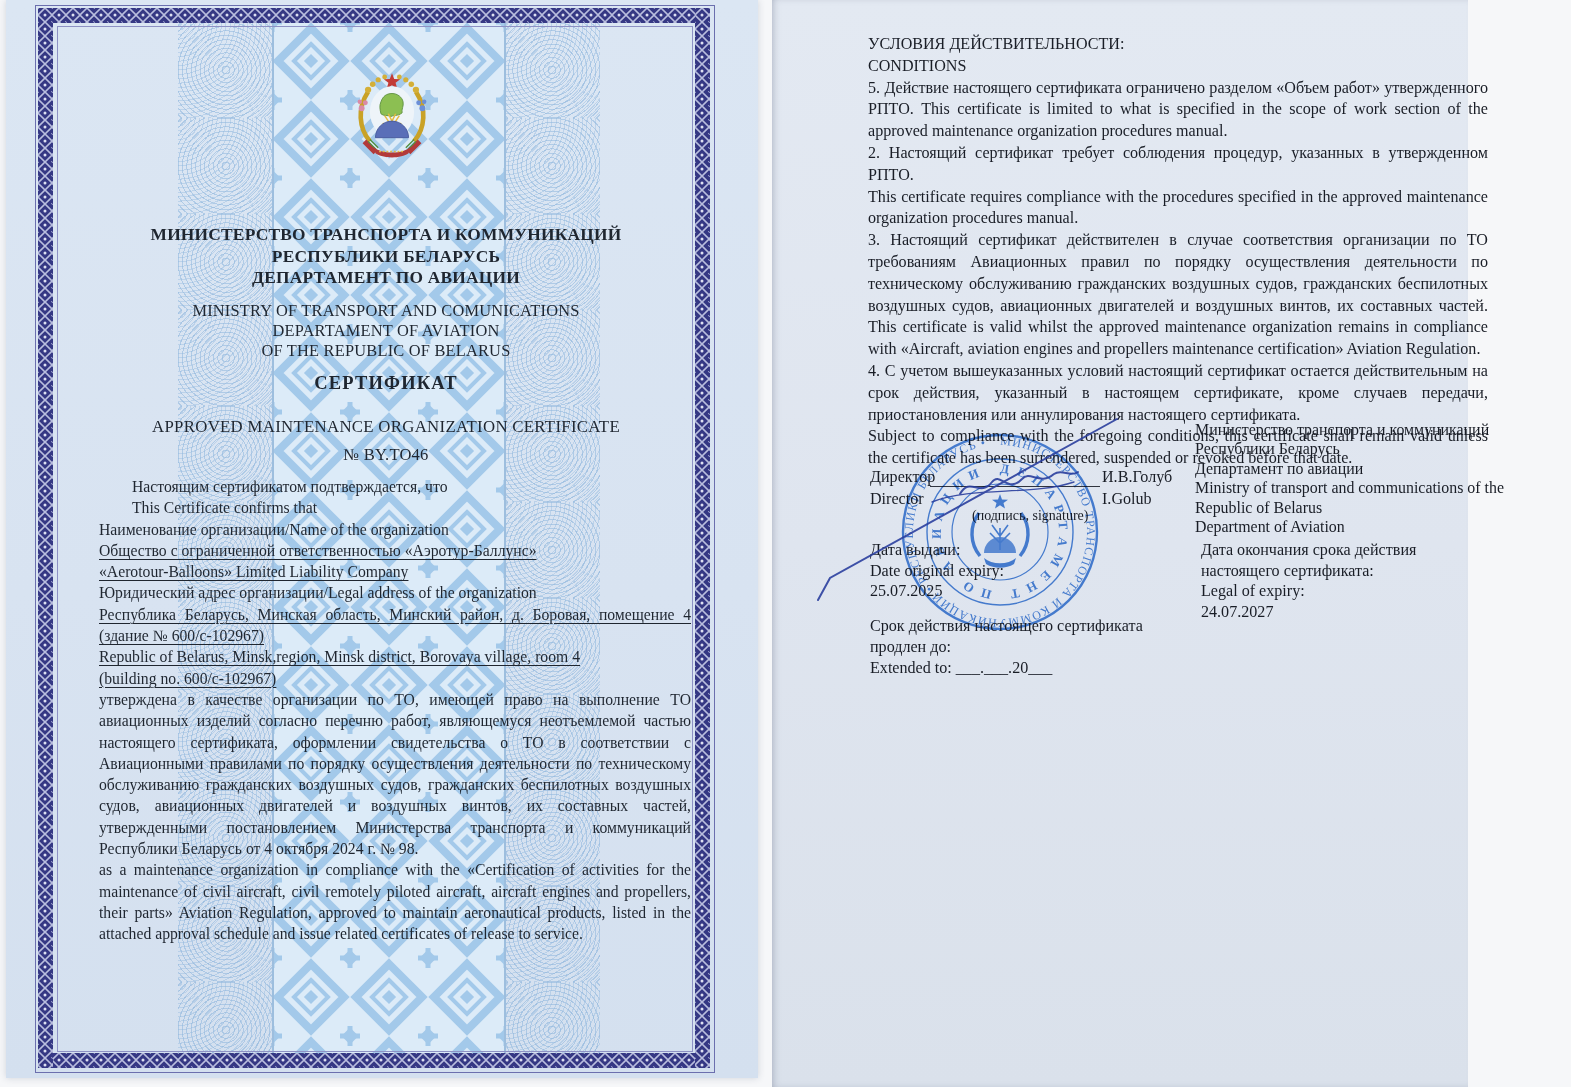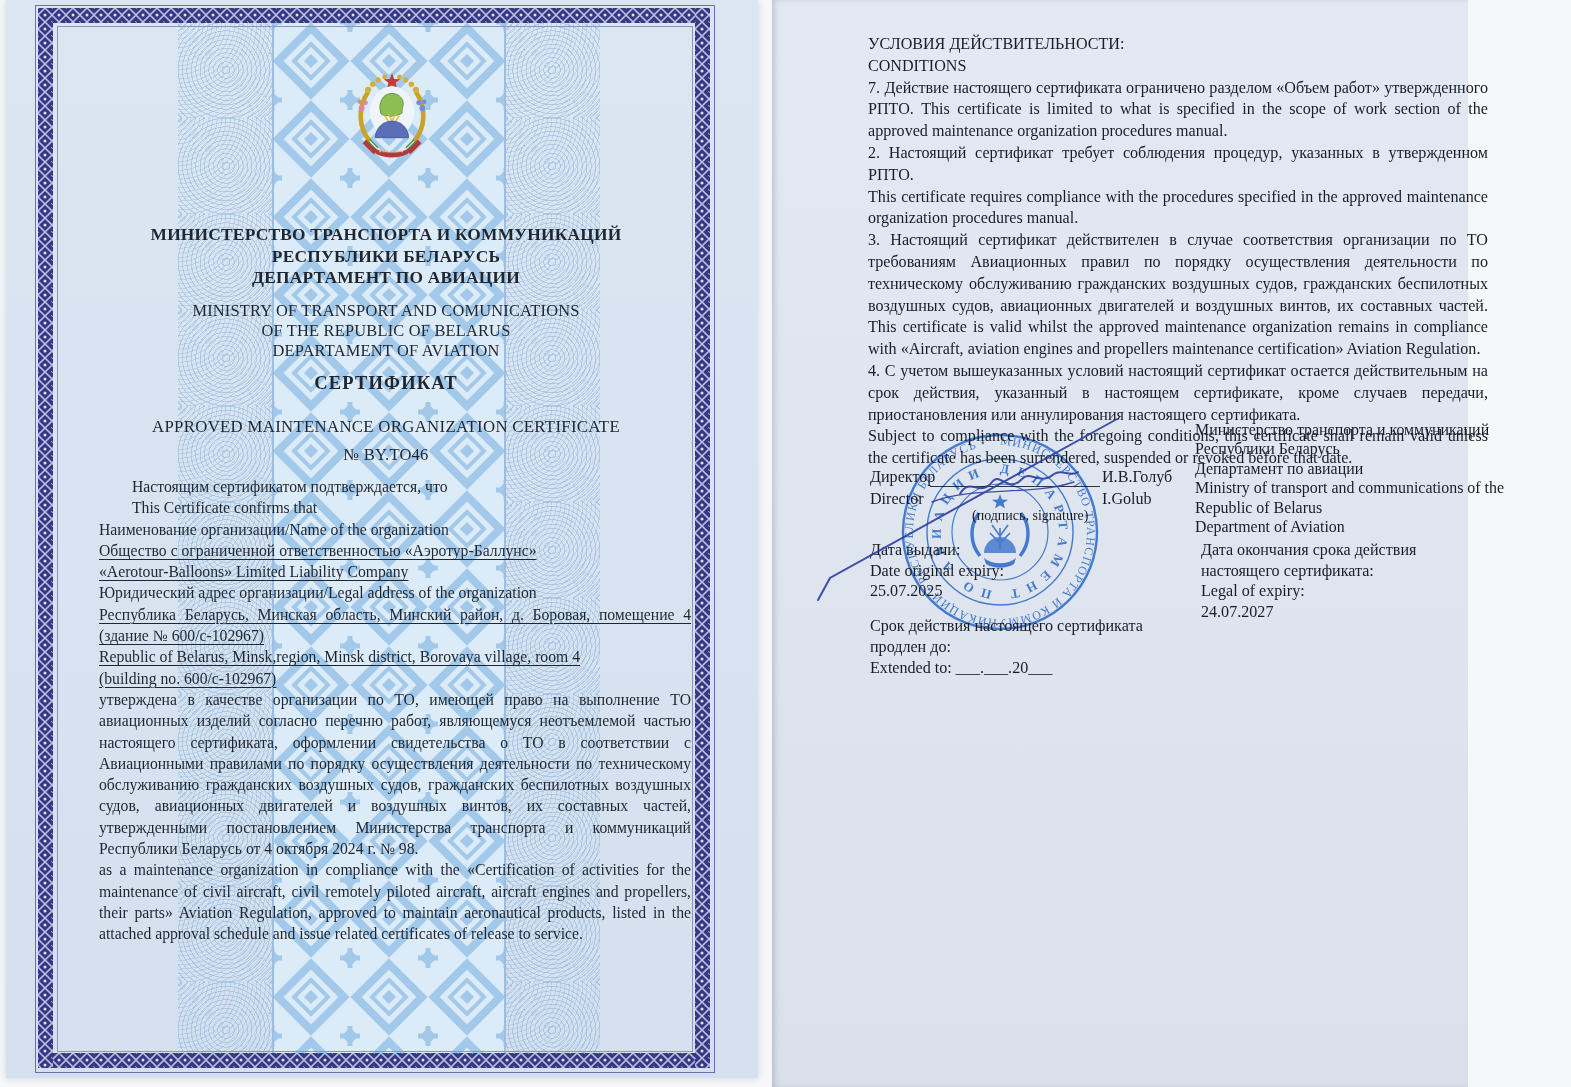--- a/index.html
+++ b/index.html
@@ -185,22 +185,22 @@
       <path d="M36 97 h28" stroke="#e3bb3f" stroke-width="1.6" stroke-dasharray="2 2"></path>
     </g>
   </svg>
 
   <div class="lp-header">
     <div class="ru">МИНИСТЕРСТВО ТРАНСПОРТА И КОММУНИКАЦИЙ</div>
     <div class="ru">РЕСПУБЛИКИ БЕЛАРУСЬ</div>
     <div class="ru">ДЕПАРТАМЕНТ ПО АВИАЦИИ</div>
     <div class="gap12"></div>
     <div class="en">MINISTRY OF TRANSPORT AND COMUNICATIONS</div>
+    <div class="en">DEPARTAMENT OF AVIATION</div>
     <div class="en">OF THE REPUBLIC OF BELARUS</div>
-    <div class="en">DEPARTAMENT OF AVIATION</div>
     <div class="cert-title">СЕРТИФИКАТ</div>
     <div class="cert-title-en">APPROVED MAINTENANCE ORGANIZATION CERTIFICATE</div>
     <div class="cert-number">№ BY.TO46</div>
   </div>
 
   <div class="lp-body">
     <p class="indent">Настоящим сертификатом подтверждается, что</p>
     <p class="indent">This Certificate confirms that</p>
     <p>Наименование организации/Name of the organization</p>
     <p class="u">Общество с ограниченной ответственностью «Аэротур-Баллунс»</p>
@@ -213,21 +213,21 @@
     <p class="just">утверждена в качестве организации по ТО, имеющей право на выполнение ТО авиационных изделий согласно перечню работ, являющемуся неотъемлемой частью настоящего сертификата, оформлении свидетельства о ТО в соответствии с Авиационными правилами по порядку осуществления деятельности по техническому обслуживанию гражданских воздушных судов, гражданских беспилотных воздушных судов, авиационных двигателей и воздушных винтов, их составных частей, утвержденными постановлением Министерства транспорта и коммуникаций Республики Беларусь от 4 октября 2024 г. № 98.</p>
     <p class="just">as a maintenance organization in compliance with the «Certification of activities for the maintenance of civil aircraft, civil remotely piloted aircraft, aircraft engines and propellers, their parts» Aviation Regulation, approved to maintain aeronautical products, listed in the attached approval schedule and issue related certificates of release to service.</p>
   </div>
 </div>
 
 <div class="page page-right">
 
   <div class="rp-text">
     <p class="rp-heading">УСЛОВИЯ ДЕЙСТВИТЕЛЬНОСТИ:</p>
     <p class="rp-heading">CONDITIONS</p>
-    <p>7. Действие настоящего сертификата ограничено разделом «Объем работ» утвержденного РПТО. This certificate is limited to what is specified in the scope of work section of the approved maintenance organization procedures manual.</p>
+    <p>5. Действие настоящего сертификата ограничено разделом «Объем работ» утвержденного РПТО. This certificate is limited to what is specified in the scope of work section of the approved maintenance organization procedures manual.</p>
     <p>2. Настоящий сертификат требует соблюдения процедур, указанных в утвержденном РПТО.</p>
     <p>This certificate requires compliance with the procedures specified in the approved maintenance organization procedures manual.</p>
     <p>3. Настоящий сертификат действителен в случае соответствия организации по ТО требованиям Авиационных правил по порядку осуществления деятельности по техническому обслуживанию гражданских воздушных судов, гражданских беспилотных воздушных судов, авиационных двигателей и воздушных винтов, их составных частей. This certificate is valid whilst the approved maintenance organization remains in compliance with «Aircraft, aviation engines and propellers maintenance certification» Aviation Regulation.</p>
     <p>4. С учетом вышеуказанных условий настоящий сертификат остается действительным на срок действия, указанный в настоящем сертификате, кроме случаев передачи, приостановления или аннулирования настоящего сертификата.</p>
     <p>Subject to compliance with the foregoing conditions, this certificate shall remain valid unless the certificate has been surrendered, suspended or revoked before that date.</p>
   </div>
 
   <div class="abs authority">
     <div>Министерство транспорта и коммуникаций</div>
     <div>Республики Беларусь</div>

